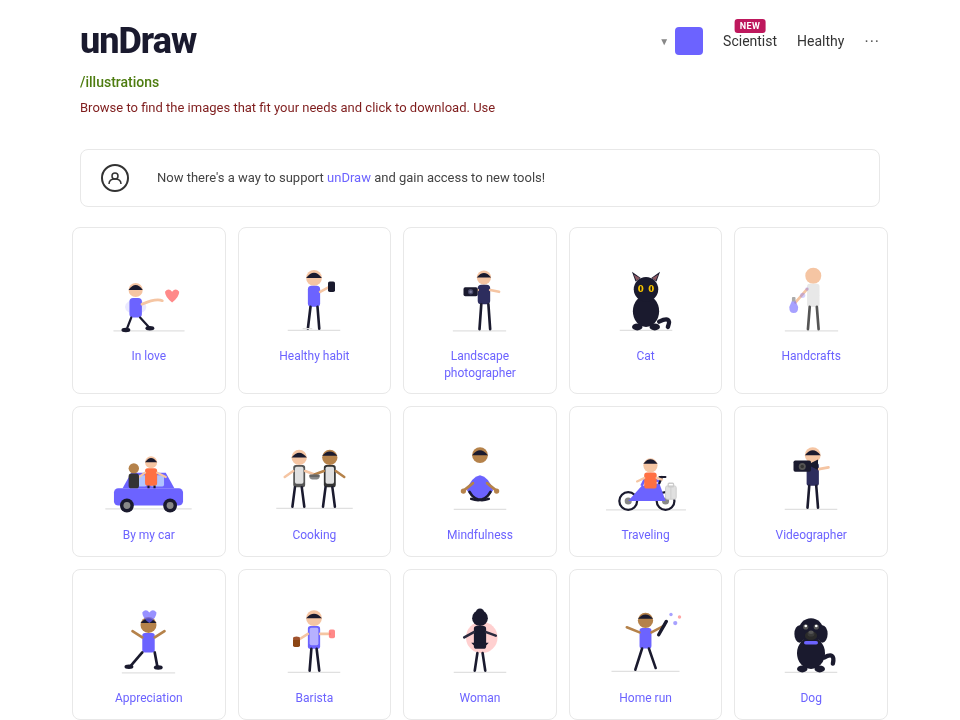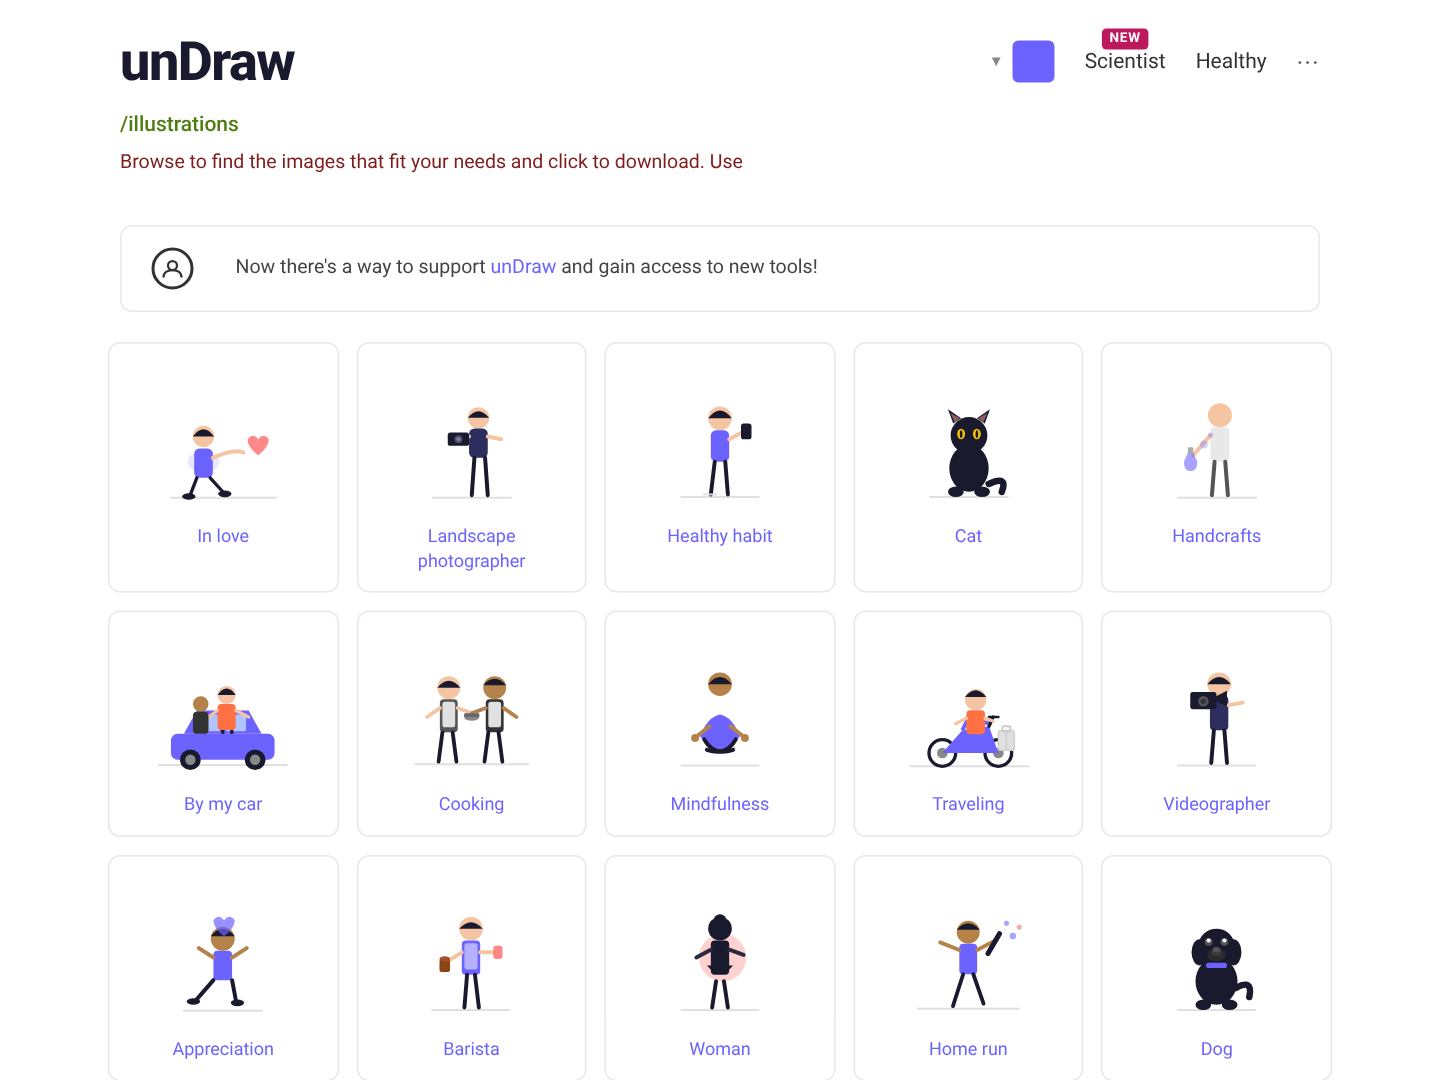--- a/index.html
+++ b/index.html
@@ -235,20 +235,43 @@
           <ellipse cx="24" cy="81" rx="5" ry="2.5" fill="#1a1a2e"></ellipse>
           <ellipse cx="51" cy="79" rx="5" ry="2.5" fill="#1a1a2e"></ellipse>
 
           <path d="M68 38 Q72 33 76 38 Q80 33 84 38 Q84 44 76 50 Q68 44 68 38Z" fill="#ff6b6b" opacity="0.8"></path>
         </svg>
       </div>
       <div class="item-label">In love</div>
     </div>
 
     <div class="grid-item">
+      <div class="illustration-area illus-healthy">
+        <svg viewBox="0 0 80 90" fill="none" xmlns="http://www.w3.org/2000/svg">
+          <line x1="10" y1="82" x2="70" y2="82" stroke="#e0e0e0" stroke-width="1.5"></line>
+
+          <circle cx="40" cy="22" r="9" fill="#f5c5a3"></circle>
+
+          <path d="M31 22 Q40 10 49 22" fill="#1a1a2e"></path>
+
+          <rect x="33" y="31" width="14" height="24" rx="4" fill="#6c63ff"></rect>
+
+          <path d="M47 38 L58 32" stroke="#f5c5a3" stroke-width="3" stroke-linecap="round"></path>
+
+          <rect x="56" y="26" width="8" height="12" rx="2" fill="#1a1a2e"></rect>
+
+          <path d="M36 55 L33 80" stroke="#1a1a2e" stroke-width="3" stroke-linecap="round"></path>
+          <path d="M44 55 L46 80" stroke="#1a1a2e" stroke-width="3" stroke-linecap="round"></path>
+          <line x1="27" y1="80" x2="38" y2="80" stroke="#e0e0e0" stroke-width="1.5"></line>
+        </svg>
+      </div>
+      <div class="item-label">Healthy habit</div>
+    </div>
+
+    <div class="grid-item">
       <div class="illustration-area illus-landscape">
         <svg viewBox="0 0 80 90" fill="none" xmlns="http://www.w3.org/2000/svg">
           <line x1="10" y1="82" x2="70" y2="82" stroke="#e0e0e0" stroke-width="1.5"></line>
 
           <circle cx="45" cy="22" r="8" fill="#f5c5a3"></circle>
           <path d="M37 22 Q45 12 53 22" fill="#1a1a2e"></path>
 
           <rect x="38" y="30" width="14" height="22" rx="4" fill="#2d2d5e"></rect>
 
           <path d="M38 36 L28 38" stroke="#f5c5a3" stroke-width="3" stroke-linecap="round"></path>
@@ -256,43 +279,20 @@
 
           <rect x="22" y="33" width="16" height="10" rx="2" fill="#1a1a2e"></rect>
           <circle cx="30" cy="38" r="3" fill="#4a4a6a"></circle>
           <circle cx="30" cy="38" r="1.5" fill="#8080a0"></circle>
 
           <path d="M42 52 L40 80" stroke="#1a1a2e" stroke-width="3" stroke-linecap="round"></path>
           <path d="M50 52 L52 80" stroke="#1a1a2e" stroke-width="3" stroke-linecap="round"></path>
         </svg>
       </div>
       <div class="item-label">Landscape<br>photographer</div>
-    </div>
-
-    <div class="grid-item">
-      <div class="illustration-area illus-healthy">
-        <svg viewBox="0 0 80 90" fill="none" xmlns="http://www.w3.org/2000/svg">
-          <line x1="10" y1="82" x2="70" y2="82" stroke="#e0e0e0" stroke-width="1.5"></line>
-
-          <circle cx="40" cy="22" r="9" fill="#f5c5a3"></circle>
-
-          <path d="M31 22 Q40 10 49 22" fill="#1a1a2e"></path>
-
-          <rect x="33" y="31" width="14" height="24" rx="4" fill="#6c63ff"></rect>
-
-          <path d="M47 38 L58 32" stroke="#f5c5a3" stroke-width="3" stroke-linecap="round"></path>
-
-          <rect x="56" y="26" width="8" height="12" rx="2" fill="#1a1a2e"></rect>
-
-          <path d="M36 55 L33 80" stroke="#1a1a2e" stroke-width="3" stroke-linecap="round"></path>
-          <path d="M44 55 L46 80" stroke="#1a1a2e" stroke-width="3" stroke-linecap="round"></path>
-          <line x1="27" y1="80" x2="38" y2="80" stroke="#e0e0e0" stroke-width="1.5"></line>
-        </svg>
-      </div>
-      <div class="item-label">Healthy habit</div>
     </div>
 
     <div class="grid-item">
       <div class="illustration-area illus-cat">
         <svg viewBox="0 0 80 90" fill="none" xmlns="http://www.w3.org/2000/svg">
           <line x1="10" y1="82" x2="70" y2="82" stroke="#e0e0e0" stroke-width="1.5"></line>
 
           <ellipse cx="40" cy="60" rx="15" ry="18" fill="#1a1a2e"></ellipse>
 
           <circle cx="40" cy="35" r="14" fill="#1a1a2e"></circle>

